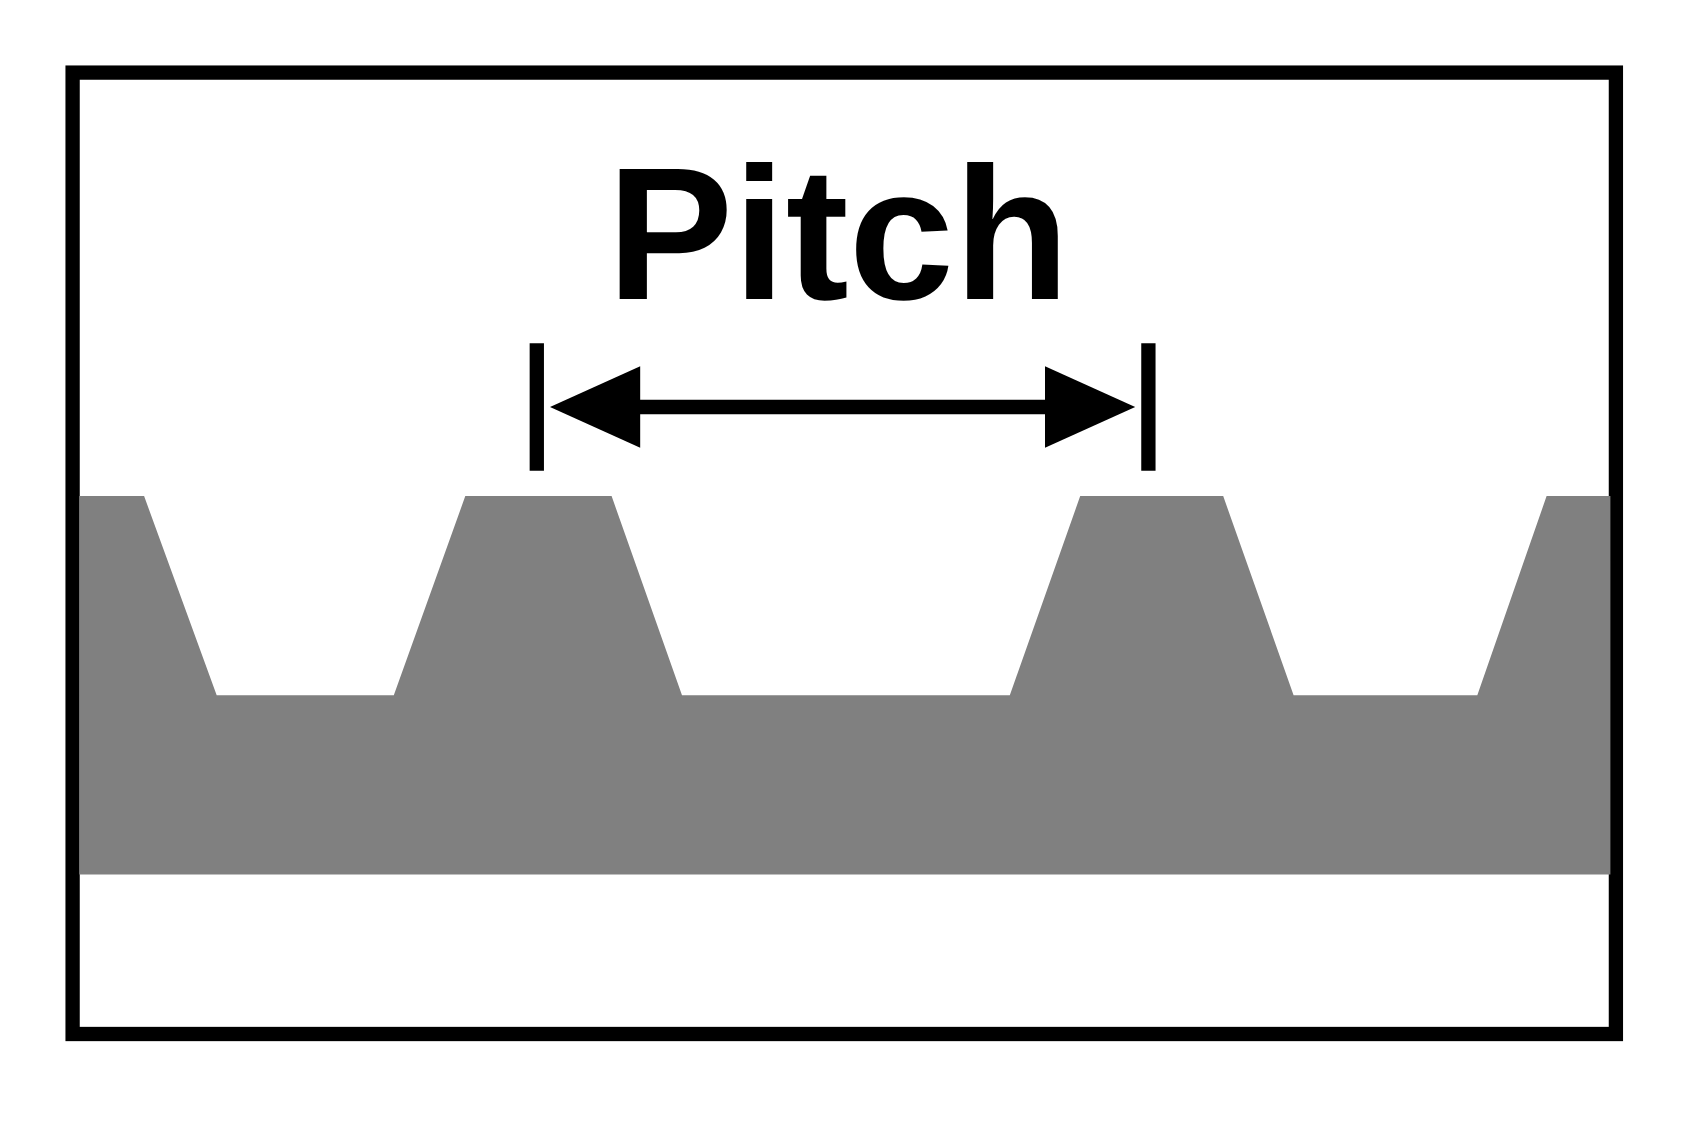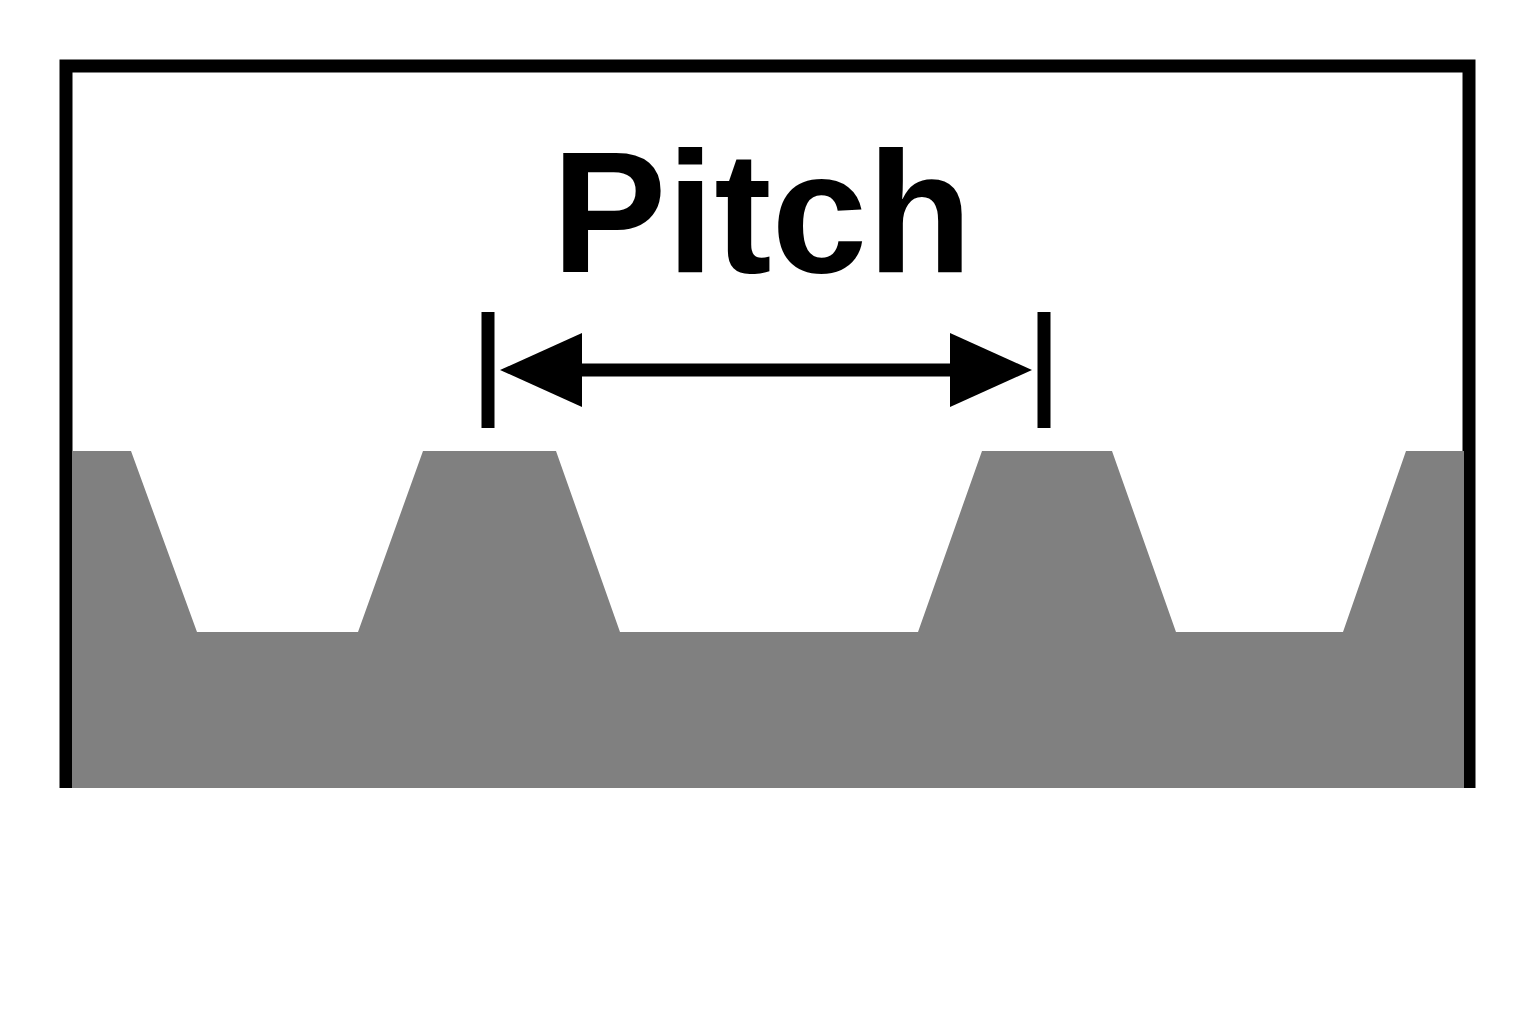--- a/index.html
+++ b/index.html
@@ -2,21 +2,21 @@
 <html><head>
 <meta charset="utf-8">
 <style>
   html, body {
     margin: 0;
     padding: 0;
     background: #ffffff;
   }
   .canvas {
     width: 1536px;
-    height: 788px;
+    height: 1024px;
     position: relative;
     background: #ffffff;
     overflow: hidden;
   }
   .canvas svg {
     display: block;
     width: 1536px;
     height: 1024px;
   }
   .frame {

